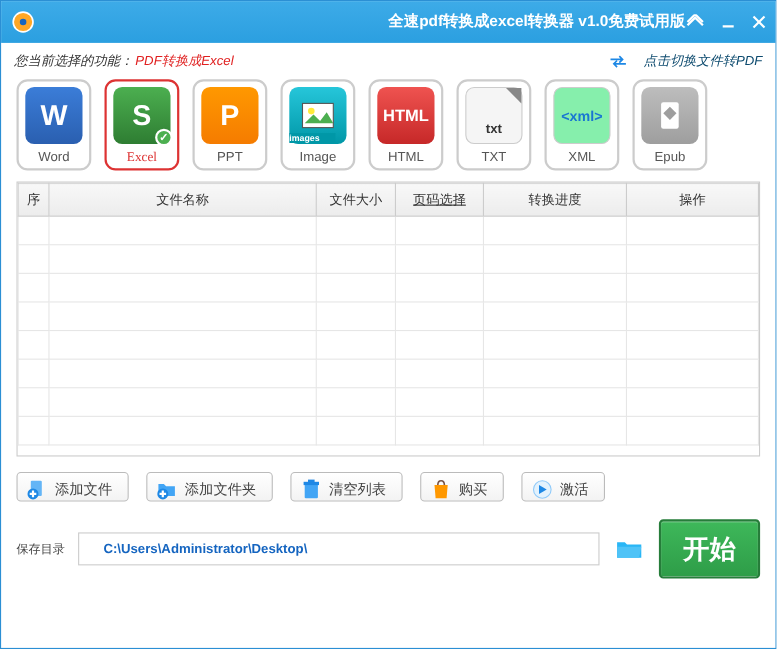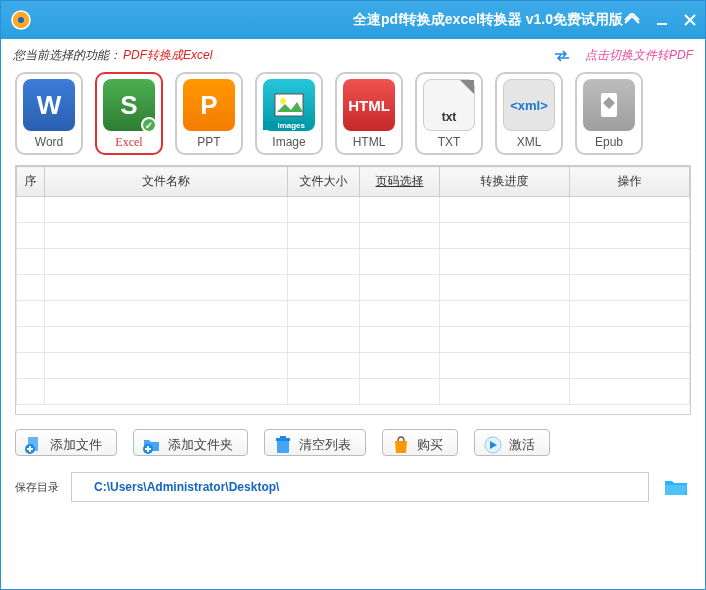--- a/index.html
+++ b/index.html
@@ -7,34 +7,34 @@
 .window { width: 706px; height: 590px; background: #fff; border: 1px solid #2b8fd4; position: relative; }
 .titlebar { height: 38px; background: linear-gradient(#3dabe8, #2b9fe0); display: flex; align-items: center; padding: 0 8px; color: #fff; font-size: 13px; }
 .app-logo { width: 24px; height: 24px; margin-right: 8px; display: flex; align-items: center; justify-content: center; }
 .title-text { flex: 1; text-align: right; font-size: 14px; font-weight: bold; }
 .win-controls { display: flex; gap: 14px; align-items: center; }
 .win-btn { cursor: pointer; display: flex; align-items: center; justify-content: center; }
 .function-bar { display: flex; align-items: center; padding: 8px 12px; font-size: 12px; color: #333; font-style: italic; }
 .function-bar .current-label { }
 .function-bar .current-value { color: #e02020; margin-left: 2px; }
 .function-bar .spacer { flex: 1; }
-.switch-link { color: #ec4899; cursor: pointer; display: flex; align-items: center; gap: 15px; }
+.switch-link { color: #0c4a6e; cursor: pointer; display: flex; align-items: center; gap: 15px; }
 .format-row { display: flex; gap: 12px; padding: 0 14px 10px; }
 .format-tile { width: 68px; border: 2px solid #ccc; border-radius: 10px; background: #fff; display: flex; flex-direction: column; align-items: center; padding: 5px 3px 3px; cursor: pointer; }
 .format-tile.selected { border-color: #d33; }
 .format-icon { width: 52px; height: 52px; border-radius: 8px; display: flex; align-items: center; justify-content: center; font-weight: bold; color: #fff; font-size: 26px; position: relative; }
 .format-label { font-size: 12px; margin-top: 4px; color: #555; }
 .format-tile.selected .format-label { color: #d33; font-family: Liberation Serif, serif; }
 .icon-word { background: linear-gradient(#3b7dd8, #2a5fb0); }
 .icon-excel { background: linear-gradient(#4caf50, #2e7d32); }
 .icon-ppt { background: linear-gradient(#ff9800, #f57c00); }
 .icon-image { background: linear-gradient(#26c6da, #0097a7); font-size: 9px; }
 .icon-html { background: linear-gradient(#ef5350, #c62828); font-size: 15px; }
 .icon-txt { background: #f5f5f5; border: 1px solid #ccc; color: #333; font-size: 12px; position: relative; }
-.icon-xml { background: #e5e5e5; border: 1px solid #ccc; color: #333; font-size: 13px; }
+.icon-xml { background: #86efac; border: 1px solid #ccc; color: #333; font-size: 13px; }
 .icon-epub { background: linear-gradient(#bdbdbd, #9e9e9e); }
 .checkmark { position: absolute; bottom: -2px; right: -2px; width: 16px; height: 16px; background: #4caf50; border: 2px solid #fff; border-radius: 50%; display: flex; align-items: center; justify-content: center; color: #fff; font-size: 10px; }
 .table-wrap { margin: 0 14px; border: 1px solid #ccc; height: 250px; overflow: auto; }
 table { width: 100%; border-collapse: collapse; table-layout: fixed; font-size: 12px; }
 th { background: linear-gradient(#f8f8f8, #ececec); border: 1px solid #ccc; padding: 6px 4px; font-weight: normal; color: #333; }
 td { border: 1px solid #e6e6e6; height: 26px; }
 .col-seq { width: 28px; }
 .col-name { }
 .col-size { width: 72px; }
 .col-page { width: 80px; text-decoration: underline; }
@@ -117,21 +117,21 @@
         </div>
       <div class="format-label">PPT</div>
     </div>
     <div class="format-tile">
       <div class="format-icon icon-image">
         <svg width="32" height="26" viewBox="0 0 32 26">
             <rect x="2" y="2" width="28" height="22" fill="#fff" stroke="#555"></rect>
             <circle cx="10" cy="9" r="3" fill="#ffeb3b"></circle>
             <path d="M4 20 L12 12 L18 18 L24 10 L30 20 Z" fill="#4caf50"></path>
           </svg>
-        <span style="position:absolute;bottom:1px;left:0;right:10px;text-align:right;font-size:8px;background:#0097a7">images</span>
+        <span style="position:absolute;bottom:1px;left:0;right:10px;text-align:left;font-size:8px;background:#0097a7">images</span>
       </div>
       <div class="format-label">Image</div>
     </div>
     <div class="format-tile">
       <div class="format-icon icon-html">
           <span>HTML</span>
         </div>
       <div class="format-label">HTML</div>
     </div>
     <div class="format-tile">
@@ -292,15 +292,16 @@
 
   <div class="bottom-row">
     <span class="save-label">保存目录</span>
     <input class="path-input" readonly="" value="C:\Users\Administrator\Desktop\" style="">
     <span class="folder-btn">
       <svg width="26" height="20" viewBox="0 0 26 20">
           <path d="M2 4 L9 4 L11 6 L24 6 L24 18 L2 18 Z" fill="#29b6f6"></path>
           <path d="M2 8 L24 8 L22 18 L2 18 Z" fill="#4fc3f7"></path>
         </svg>
     </span>
+    <button class="start-btn">开始</button>
   </div>
 
 </div>
 
 </body></html>

